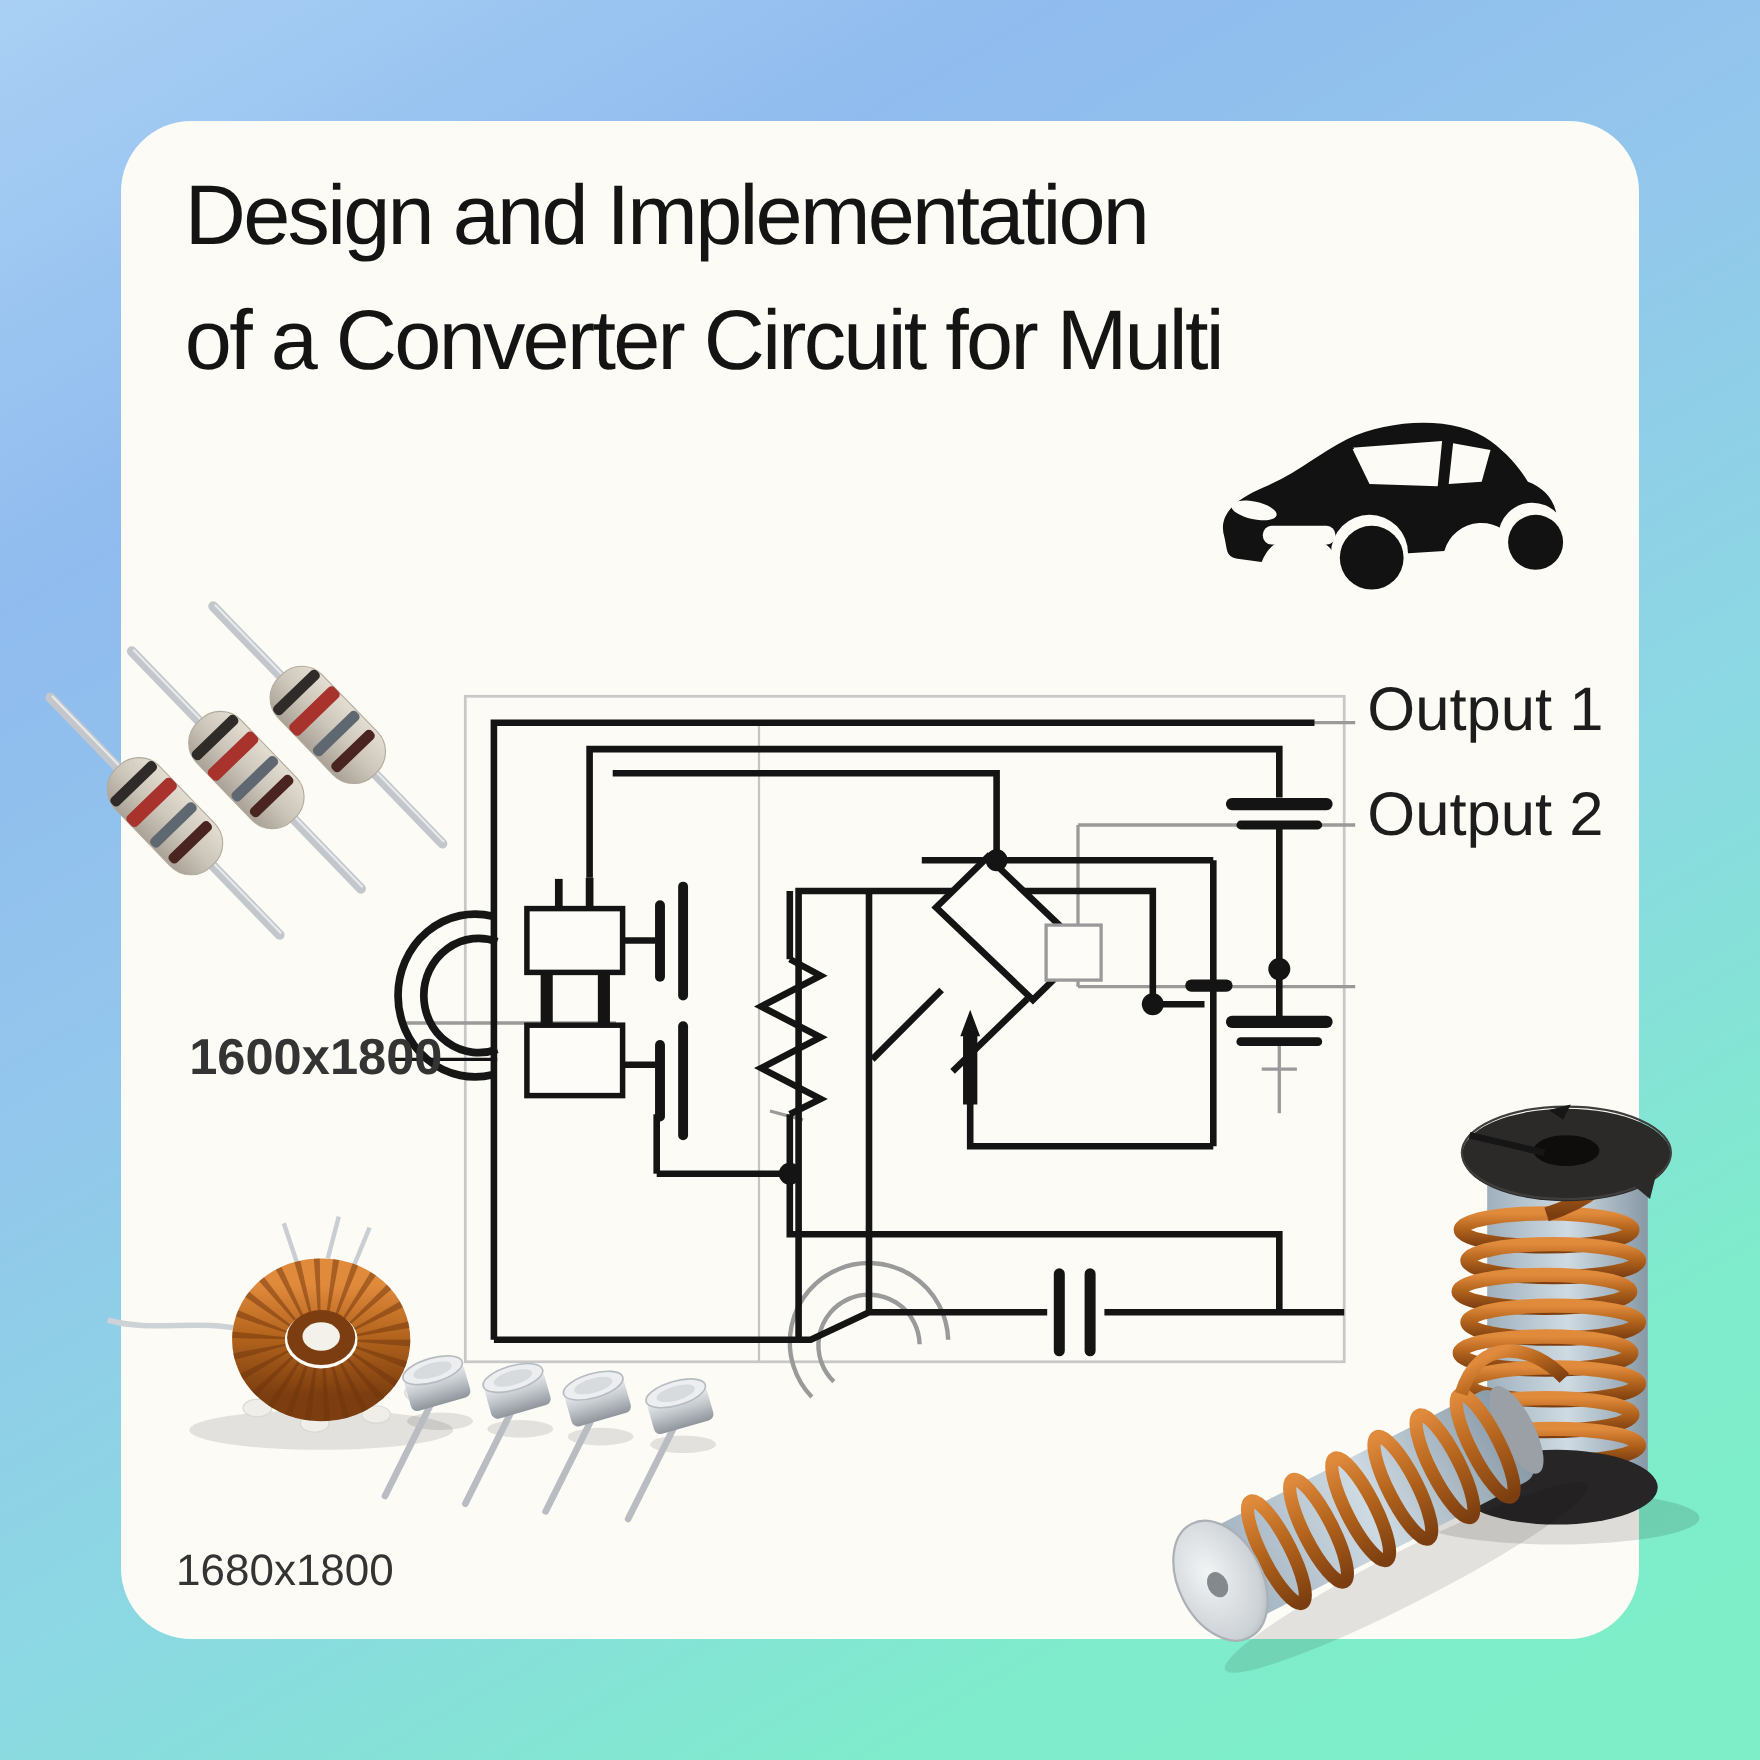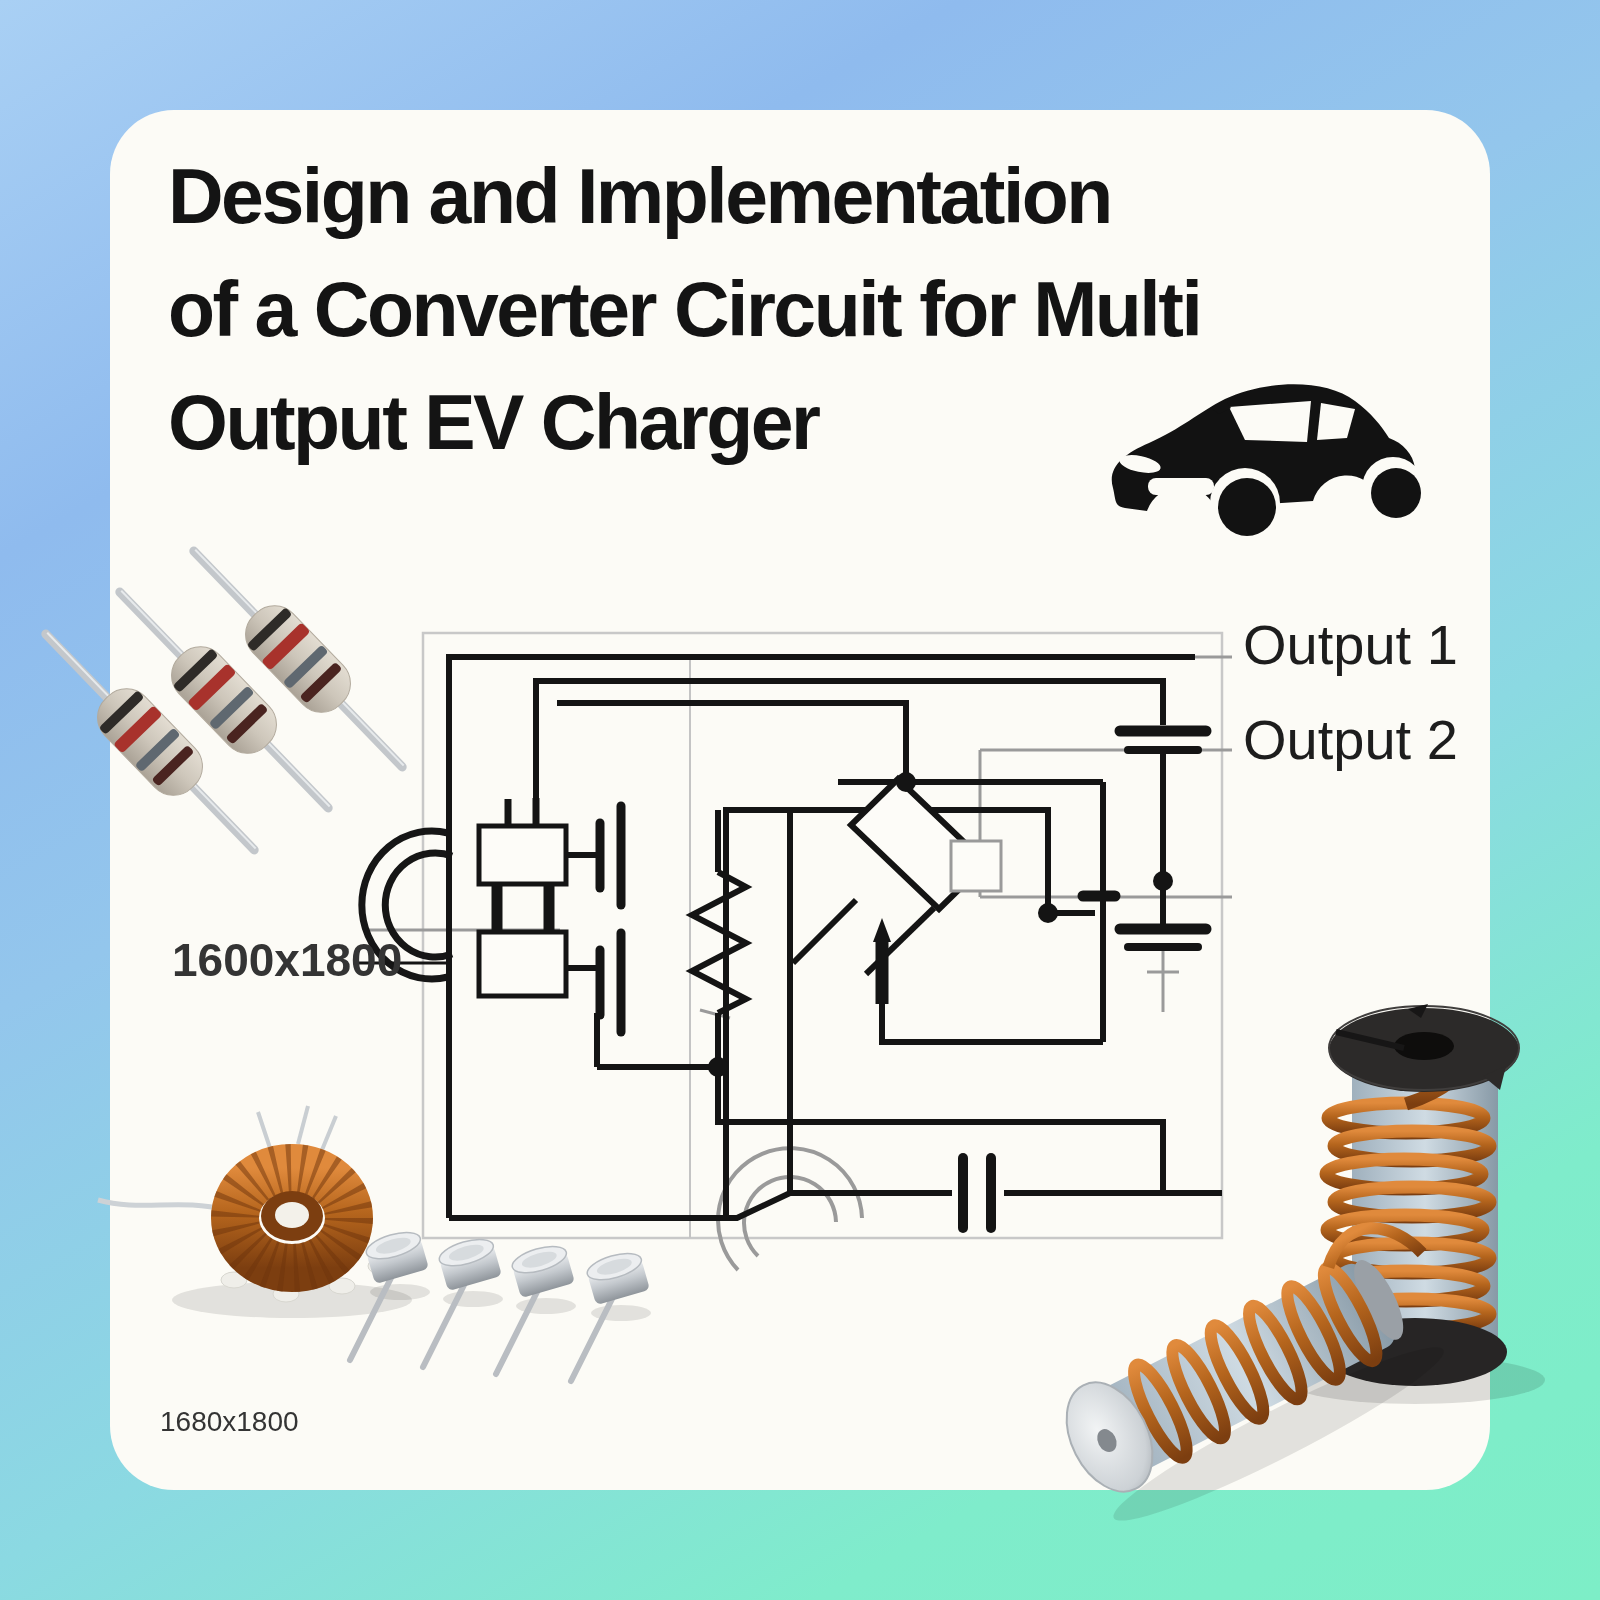--- a/index.html
+++ b/index.html
@@ -3,37 +3,36 @@
 <meta charset="utf-8">
 <style>
   html,body{margin:0;padding:0;}
   body{width:1600px;height:1600px;overflow:hidden;
        font-family:"Liberation Sans",sans-serif;}
   .stage{position:absolute;inset:0;width:1600px;height:1600px;
        background:linear-gradient(150deg,#a9d0f4 0%,#8fbbee 22%,#93c6ec 40%,#8bd9e2 62%,#7feccb 82%,#7deec7 100%);}
   .card{position:absolute;left:110px;top:110px;width:1380px;height:1380px;
        background:#fcfbf6;border-radius:64px;}
   .title{position:absolute;left:168px;top:140px;width:1260px;
-       font-weight:700;font-size:77px;line-height:113px;letter-spacing:-2.5px;
+       font-weight:400;font-size:77px;line-height:113px;letter-spacing:-2.5px;
        color:#141414;}
   .lbl{position:absolute;color:#1d1d1d;font-size:56px;letter-spacing:0;}
-  .dim{position:absolute;color:#343434;font-size:28px;}
+  .dim{position:absolute;color:#343434;font-size:40px;}
   svg{position:absolute;left:0;top:0;}
   .full{width:1600px;height:1600px;}
 </style>
 </head>
 <body>
 
 <div class="stage">
   <div class="card"></div>
 
   <div class="title">
     <div>Design and Implementation</div>
     <div>of a Converter Circuit for Multi</div>
-    <div>Output EV Charger</div>
   </div>
 
   <svg class="car" style="left:1093px;top:376px;" width="330" height="185" viewBox="0 0 330 185">
     <path fill="#121212" d="M20,112 C14,92 30,78 56,67 C88,53 106,36 132,23 C172,4 232,2 262,25 C278,37 288,49 296,62 C310,67 320,78 322,92 L322,108 C322,117 313,123 302,123 L286,121 A35,35 0 0 0 220,125 L122,131 A37,37 0 0 0 54,135 L32,132 C21,130 23,124 20,112 Z"></path>
     <path fill="#fcfbf6" d="M136,31 L218,25 L214,66 L152,64 Z"></path>
     <path fill="#fcfbf6" d="M228,27 L262,33 L254,62 L224,64 Z"></path>
     <ellipse fill="#fcfbf6" cx="47" cy="88" rx="21" ry="8" transform="rotate(12 47 88)"></ellipse>
     <rect fill="#fcfbf6" x="55" y="102" width="66" height="17" rx="8"></rect>
     <circle fill="#fcfbf6" cx="152" cy="127" r="35"></circle>
     <circle fill="#121212" cx="154" cy="131" r="29"></circle>

